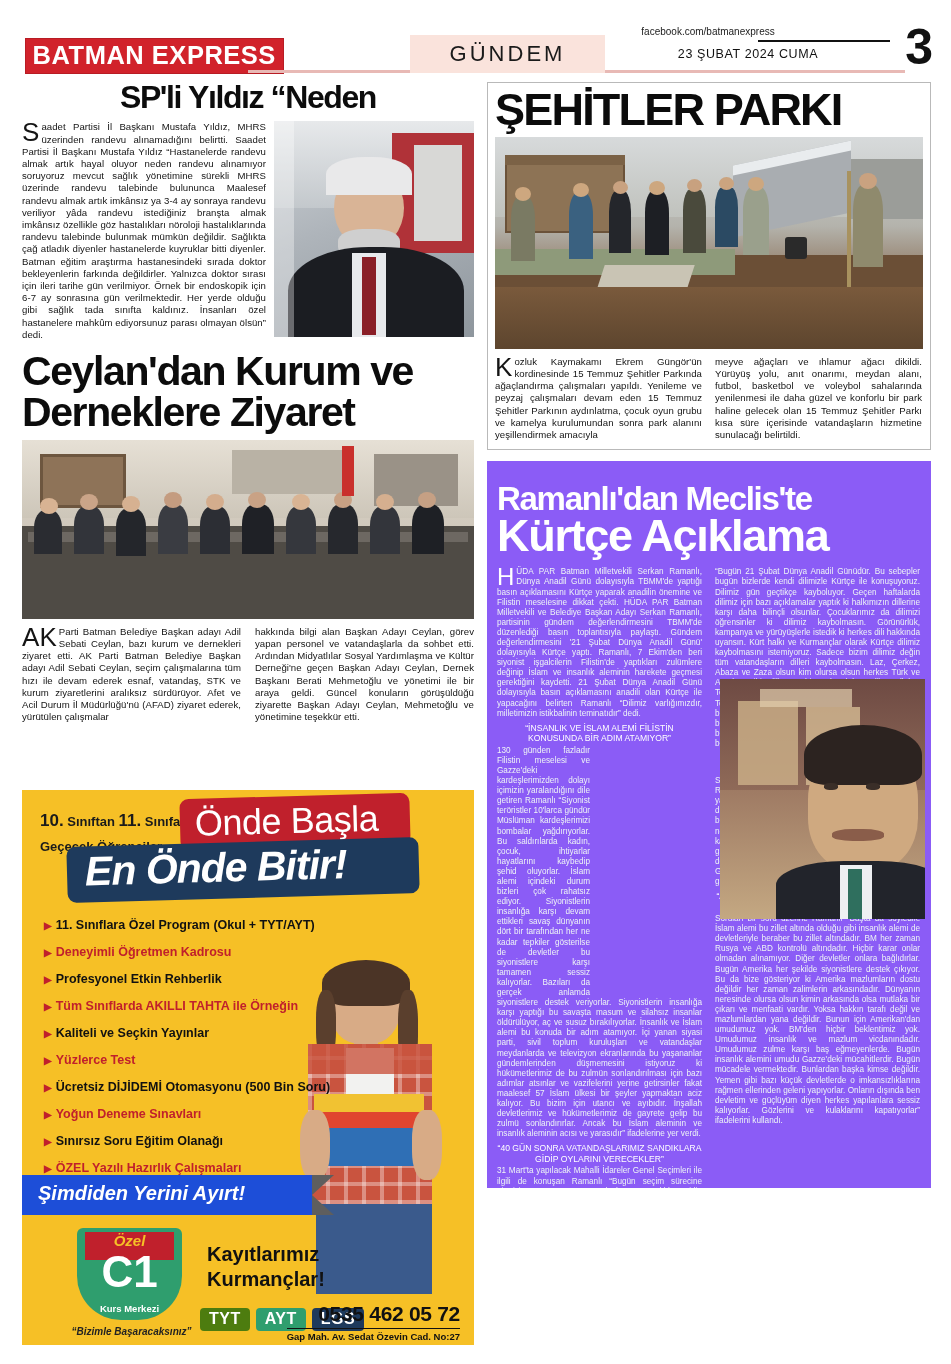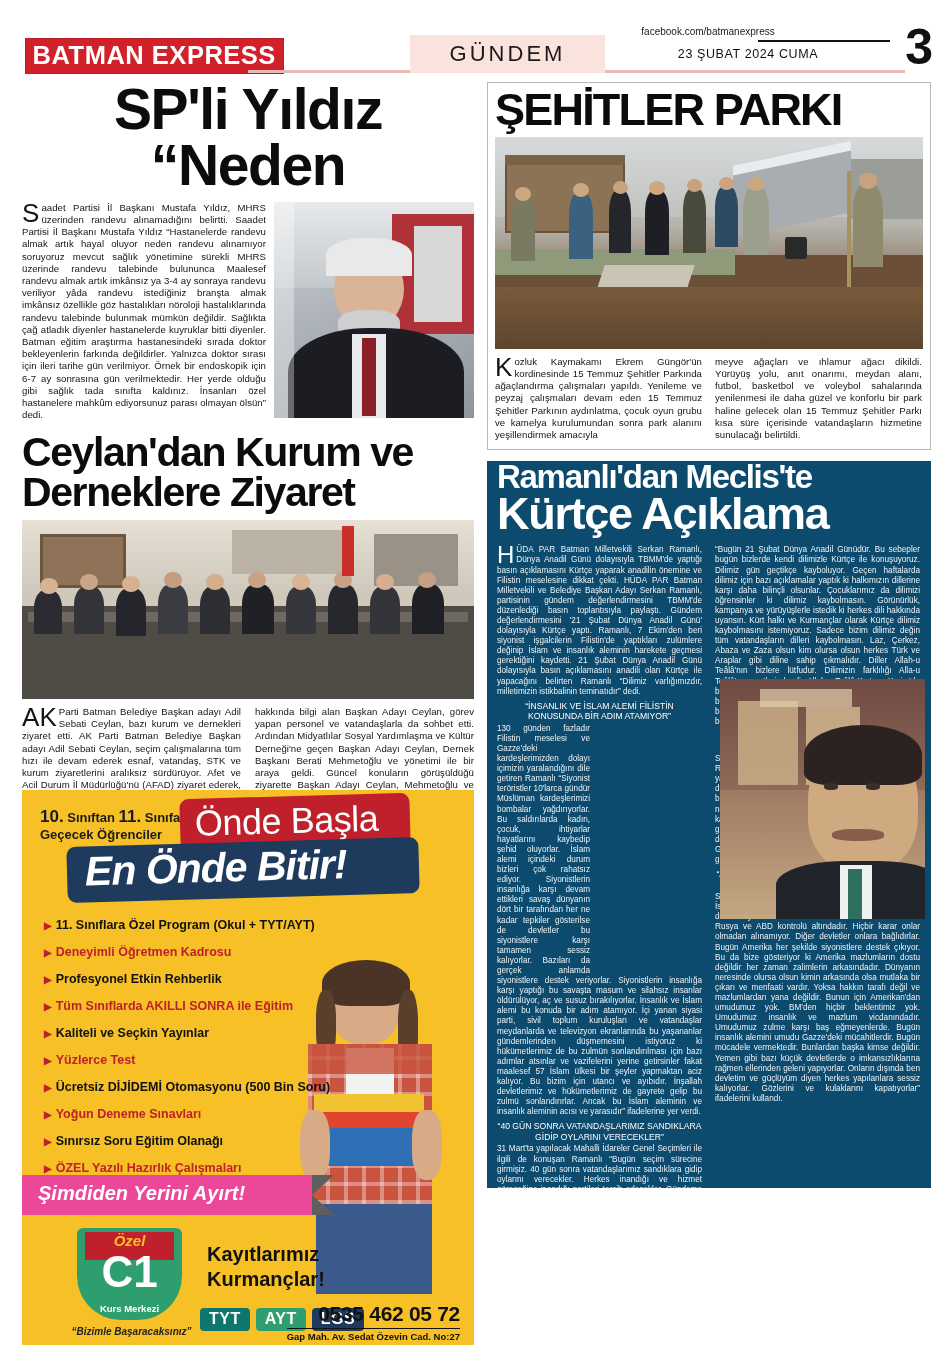--- a/index.html
+++ b/index.html
@@ -52,21 +52,21 @@
     position: absolute; left: 758px; top: 40px; width: 132px; height: 2px; background: #111;
   }
 
   
   .col-left { position: absolute; left: 22px; top: 82px; width: 452px; }
 
   .hl-black {
     font-weight: bold; color: #0c0c0c; line-height: 0.98;
     letter-spacing: -1.4px;
   }
-  .hl1 { font-size: 57px; text-align: center; }
+  .hl1 { font-size: 32px; text-align: center; }
   .hl2 { font-size: 41px; }
 
   .body-text {
     font-size: 9.6px; line-height: 12.2px; text-align: justify; color: #141414;
     font-family: "Liberation Sans", sans-serif; letter-spacing: 0.05px;
   }
   .dropcap {
     float: left; font-size: 26px; line-height: 21px; font-weight: normal;
     padding-right: 2px; margin-top: 1px;
   }
@@ -84,21 +84,21 @@
   .art2-cols { margin-top: 7px; display: flex; gap: 14px; }
   .art2-cols > div { width: 219px; }
 
   
   .ad {
     position: absolute; left: 22px; top: 790px; width: 452px; height: 555px;
     background: #f6c026; overflow: hidden;
   }
   .ad-top-left {
     position: absolute; left: 18px; top: 18px; width: 150px;
-    color: #1b1b1b; font-size: 13px; font-weight: bold; line-height: 17px;
+    color: #1b1b1b; font-size: 13px; font-weight: bold; line-height: 25px;
   }
   .ad-top-left .big { font-size: 17px; }
   .ad-red {
     position: absolute; left: 158px; top: 6px; width: 230px; height: 52px;
     background: #c0202c; border-radius: 9px; transform: rotate(-1.6deg);
   }
   .ad-red span {
     position: absolute; left: 15px; top: 4px; color: #fff; font-size: 36px; font-weight: 500;
     letter-spacing: -0.5px;
   }
@@ -112,21 +112,21 @@
   }
   .ad-list { position: absolute; left: 22px; top: 128px; width: 300px; }
   .ad-item {
     font-size: 12.5px; font-weight: bold; color: #111; margin-bottom: 12px;
     line-height: 15px; white-space: nowrap;
   }
   .ad-item.red { color: #c0202c; }
   .ad-item .arrow { color: #c0202c; margin-right: 4px; font-size: 10px; }
   .ribbon {
     position: absolute; left: 0; top: 385px; width: 290px; height: 40px;
-    background: #ec4899;
+    background: #1d4ed8;
   }
   .ribbon:after {
     content: ""; position: absolute; right: -22px; top: 0;
     border-top: 20px solid #5e5e5e; border-bottom: 20px solid #5e5e5e;
     border-right: 22px solid transparent;
   }
   .ribbon span {
     position: absolute; left: 16px; top: 7px; color: #fff; font-size: 20px;
     font-weight: bold; font-style: italic;
   }
@@ -155,21 +155,21 @@
   }
   .ad-kayit {
     position: absolute; left: 185px; top: 452px;
     font-size: 20px; font-weight: bold; color: #111; line-height: 25px;
   }
   .pill-row { position: absolute; left: 178px; top: 518px; display: flex; gap: 6px; }
   .pill {
     color: #fff; font-size: 16px; font-weight: bold; padding: 2px 9px 3px 9px;
     border-radius: 4px; letter-spacing: 0.5px;
   }
-  .pill.tyt { background: #0f766e; }
+  .pill.tyt { background: #4d7c0f; }
   .pill.ayt { background: #2f9e6e; }
   .pill.lgs { background: #1e3a5c; }
   .ad-phone {
     position: absolute; right: 14px; top: 512px; text-align: right;
     font-size: 21px; font-weight: bold; color: #111; letter-spacing: -0.3px;
   }
   .ad-addr {
     position: absolute; right: 14px; top: 538px; text-align: right;
     font-size: 9.5px; font-weight: bold; color: #111;
     border-top: 1.5px solid #111; padding-top: 2px;
@@ -182,21 +182,21 @@
   
   .col-right { position: absolute; left: 487px; top: 82px; width: 444px; }
 
   .box-park { border: 1px solid #b9b9b9; padding: 6px 7px 8px 7px; }
   .hl3 { font-size: 45px; font-weight: bold; line-height: 0.93; letter-spacing: -1.8px; color: #0b0b0b; }
   .park-photo { margin-top: 6px; width: 100%; height: 212px; overflow: hidden; background: #7c7f82; }
   .park-cols { margin-top: 7px; display: flex; gap: 13px; }
   .park-cols > div { width: 207px; }
 
   .box-kurtce {
-    margin-top: 11px; background: #0c4a6e; color: #fff; padding: 0 10px 10px 10px;
+    margin-top: 11px; background: #8b5cf6; color: #fff; padding: 22px 10px 10px 10px;
     height: 727px; position: relative; overflow: hidden;
   }
   .hl4 { font-weight: bold; line-height: 0.95; letter-spacing: -1.3px; }
   .hl4 .l1 { font-size: 33px; display: block; }
   .hl4 .l2 { font-size: 45px; display: block; }
   .kurtce-cols { margin-top: 10px; display: flex; gap: 13px; }
   .kurtce-cols > div { width: 205px; }
   .kt {
     font-size: 8.2px; line-height: 10.1px; text-align: justify; color: #eef4f6;
   }
@@ -346,21 +346,21 @@
         <div style="position:absolute;left:118px;top:150px;width:30px;height:70px;background:#d8ab86;border-radius:40%;"></div>
         <div style="position:absolute;left:22px;top:244px;width:116px;height:90px;background:#3a5a8c;"></div>
         <div style="position:absolute;left:14px;top:84px;width:124px;height:30px;background:#c9543f;opacity:.8;"></div>
       </div>
     </div>
 
     <div class="ad-list">
       <div class="ad-item"><span class="arrow">▶</span><span>11. Sınıflara Özel Program (Okul + TYT/AYT)</span></div>
       <div class="ad-item red"><span class="arrow">▶</span><span>Deneyimli Öğretmen Kadrosu</span></div>
       <div class="ad-item"><span class="arrow">▶</span><span>Profesyonel Etkin Rehberlik</span></div>
-      <div class="ad-item red"><span class="arrow">▶</span><span>Tüm Sınıflarda AKILLI SONRA ile Eğitim</span></div>
+      <div class="ad-item red"><span class="arrow">▶</span><span>Tüm Sınıflarda AKILLI TAHTA ile Örneğin</span></div>
       <div class="ad-item"><span class="arrow">▶</span><span>Kaliteli ve Seçkin Yayınlar</span></div>
       <div class="ad-item red"><span class="arrow">▶</span><span>Yüzlerce Test</span></div>
       <div class="ad-item"><span class="arrow">▶</span><span>Ücretsiz DİJİDEMİ Otomasyonu (500 Bin Soru)</span></div>
       <div class="ad-item red"><span class="arrow">▶</span><span>Yoğun Deneme Sınavları</span></div>
       <div class="ad-item"><span class="arrow">▶</span><span>Sınırsız Soru Eğitim Olanağı</span></div>
       <div class="ad-item red"><span class="arrow">▶</span><span>ÖZEL Yazılı Hazırlık Çalışmaları</span></div>
     </div>
 
     <div class="ribbon">
       <span>Şimdiden Yerini Ayırt!</span>

